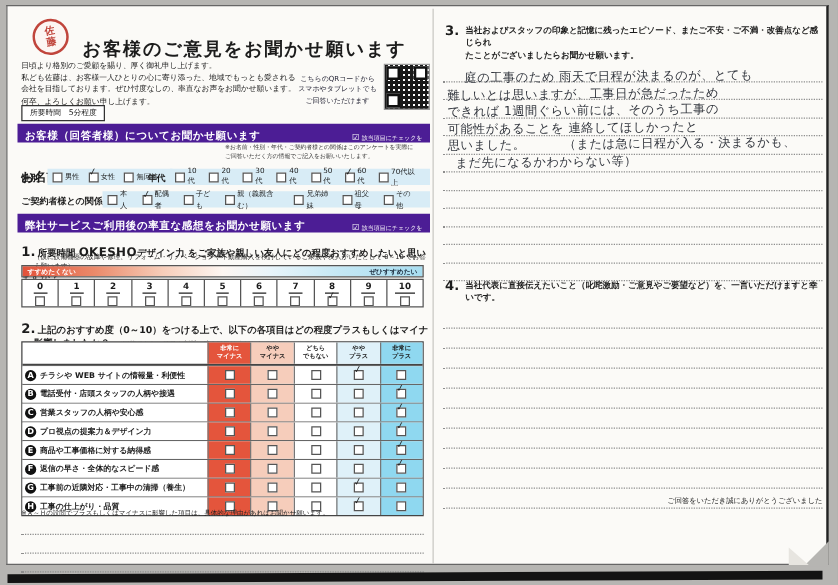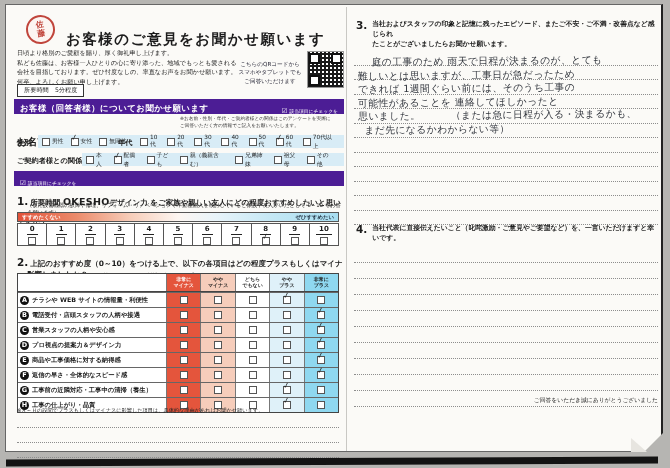--- a/index.html
+++ b/index.html
@@ -225,20 +225,21 @@
             <span class="cb"></span>
             <span class="olbl">祖父母</span>
           </span>
           <span class="opt">
             <span class="cb"></span>
             <span class="olbl">その他</span>
           </span>
         </div>
 
       <div class="banner" style="top:160px">
+        <span class="btitle">弊社サービスご利用後の率直な感想をお聞かせ願います</span>
         <span class="bnote">
           <span class="boxicon">☑</span>
           <span>該当項目にチェックを</span>
         </span>
       </div>
 
       <div class="qblock" style="top:179px">
         <span class="qnum">1.</span><span class="qtext">所要時間 </span><span class="brand">OKESHO</span><span class="qtext">デザイン力</span><span class="qtext"> をご家族や親しい友人にどの程度おすすめしたいと思いますか？</span>
       </div>
       <div class="qnote" style="top:191px">（仮に設備機器の故障や修理、リフォーム・リノベーションや不動産購入を検討しているご家族や友人がいたとして 0～10 でお答え願います）</div>

